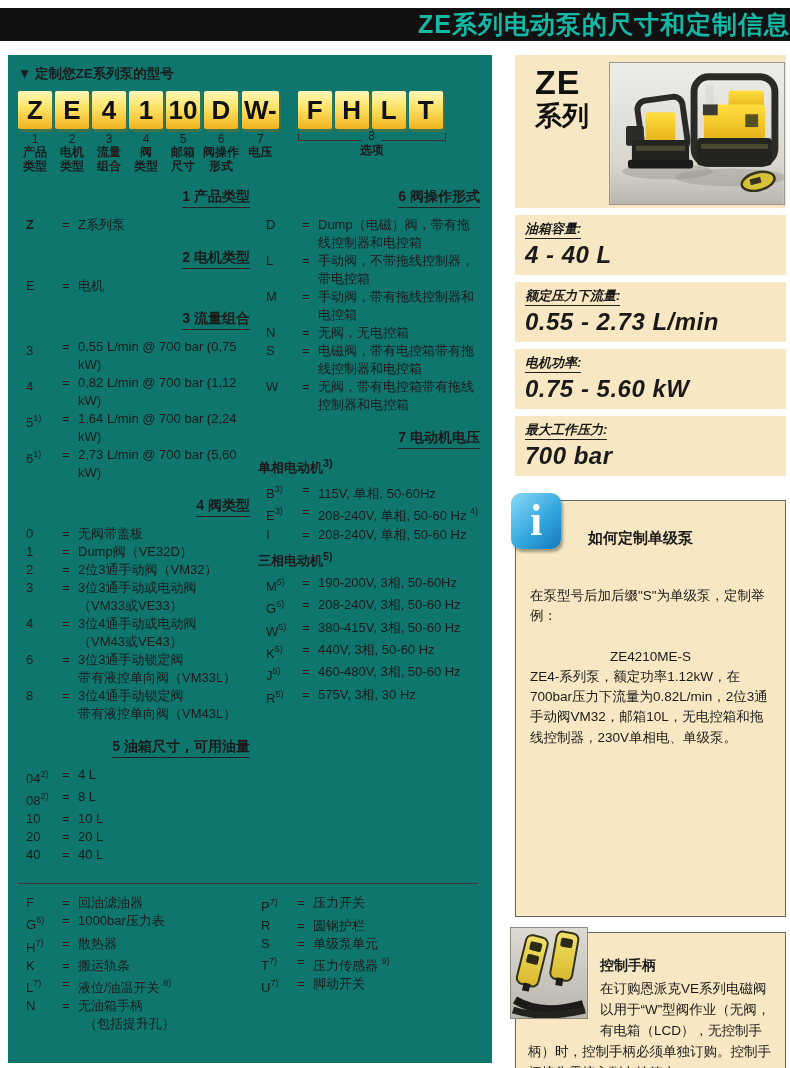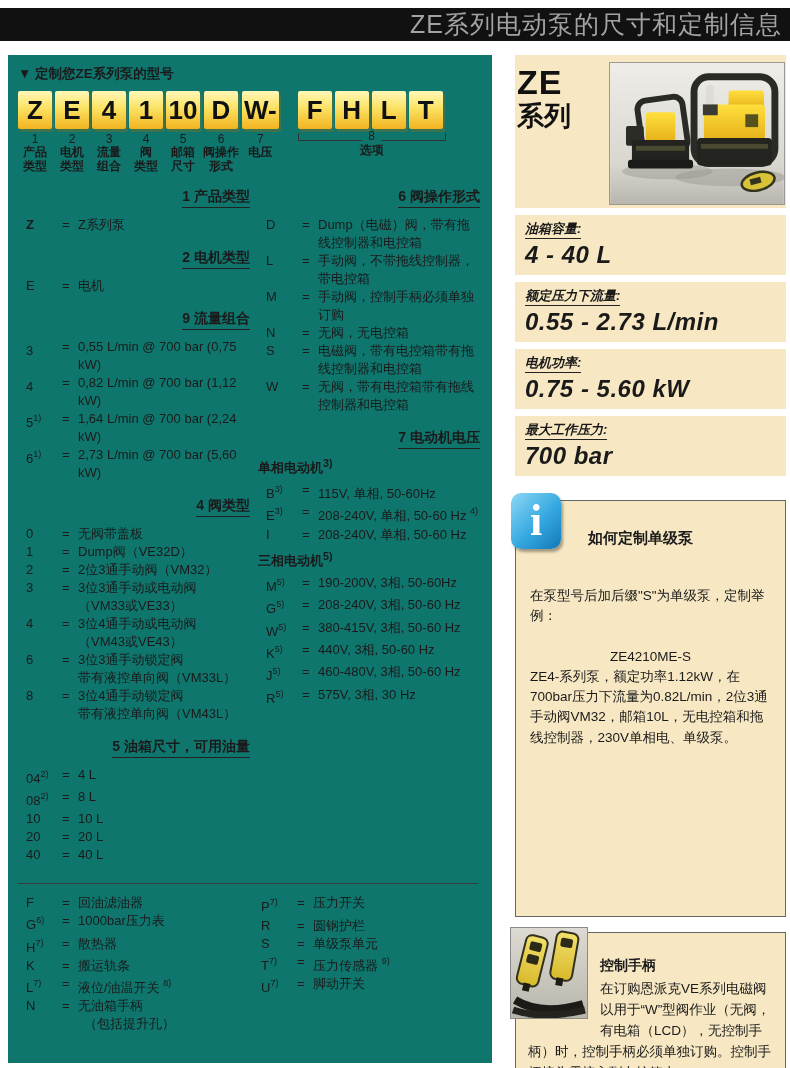--- a/index.html
+++ b/index.html
@@ -1,21 +1,21 @@
 <!DOCTYPE html>
 <html><head>
 <meta charset="utf-8">
 <style>
   html,body{margin:0;padding:0;background:#fff;}
   .page{position:relative;width:790px;height:1068px;background:#fff;overflow:hidden;
         font-family:"Liberation Sans","DejaVu Sans",sans-serif;color:#1a1a1a;}
   
   .banner{position:absolute;left:0;top:8px;width:790px;height:33px;background:#111;
-          color:#a3a3a3;font-weight:normal;font-size:25px;line-height:33px;text-align:right;
-          padding-right:8px;box-sizing:border-box;letter-spacing:1px;}
+          color:#14b8a6;font-weight:bold;font-size:25px;line-height:33px;text-align:right;
+          padding-right:0;box-sizing:border-box;letter-spacing:1px;}
   
   .main{position:absolute;left:8px;top:55px;width:484px;height:1008px;background:#0f766e;
         box-sizing:border-box;padding:8px 12px 6px 10px;display:flex;flex-direction:column;}
   .builder-title{font-size:13.5px;font-weight:bold;margin:2px 0 8px 0;}
   .boxes-row{display:flex;align-items:flex-start;}
   .pos-col{display:flex;flex-direction:column;align-items:center;margin-right:3px;}
   .mbox{min-width:34px;height:38px;padding:0 2px;box-sizing:border-box;border-radius:2px;
         background:linear-gradient(180deg,#fff8b8 0%,#fbe264 45%,#f2b31f 100%);
         box-shadow:2px 3px 0 rgba(150,110,20,.35);
         font-size:26px;font-weight:bold;color:#111;display:flex;align-items:center;justify-content:center;}
@@ -42,21 +42,21 @@
   .eq{flex:0 0 16px;}
   .desc{flex:1;}
   .d2{display:block;}
   .subh{font-size:13px;font-weight:bold;margin:6px 0 4px 0;}
   .divider{border-top:1px solid #3a3a3a;margin:4px 2px 10px 0;}
   .s8wrap{display:flex;}
   .s8wrap .half{width:50%;}
   
   .side{position:absolute;left:515px;top:55px;width:271px;}
   .side-top{position:relative;background:#f7e8c3;height:153px;}
-  .series{position:absolute;left:2px;top:10px;font-weight:bold;color:#111;}
+  .series{position:absolute;left:20px;top:10px;font-weight:bold;color:#111;}
   .series .l1{font-size:34px;line-height:34px;letter-spacing:1px;}
   .series .l2{font-size:27px;line-height:34px;}
   .photo{position:absolute;right:1px;top:7px;width:176px;height:143px;border:1px solid #9a9890;
          box-sizing:border-box;overflow:hidden;}
   .spec{background:#f7e8c3;margin-top:7px;padding:5px 10px 6px 10px;box-sizing:border-box;min-height:46px;font-style:italic;}
   .spec .lab{font-size:13px;font-weight:bold;}
   .spec .lab span{border-bottom:1.5px solid #222;padding-bottom:0px;display:inline-block;}
   .spec .val{font-size:24px;font-weight:bold;margin-top:2px;letter-spacing:0.5px;}
   .infobox{position:relative;margin-top:24px;height:417px;background:#f7e8c3;border:1px solid #666;
            box-sizing:border-box;padding:12px 14px;}
@@ -171,21 +171,21 @@
         </div>
         <div class="sec">
           <div class="sec-h"><span>2 电机类型</span></div>
           <div class="row">
             <span class="code">E</span>
             <span class="eq">=</span>
             <span class="desc">电机</span>
           </div>
         </div>
         <div class="sec">
-          <div class="sec-h"><span>9 流量组合</span></div>
+          <div class="sec-h"><span>3 流量组合</span></div>
           <div class="row">
             <span class="code"><span>3</span><sup></sup></span>
             <span class="eq">=</span>
               <span class="desc">0,55 L/min @ 700 bar (0,75 kW)</span>
           </div>
           <div class="row">
             <span class="code"><span>4</span><sup></sup></span>
             <span class="eq">=</span>
               <span class="desc">0,82 L/min @ 700 bar (1,12 kW)</span>
           </div>
@@ -277,21 +277,21 @@
             <span class="desc">Dump（电磁）阀，带有拖线控制器和电控箱</span>
           </div>
           <div class="row">
             <span class="code">L</span>
               <span class="eq">=</span>
             <span class="desc">手动阀，不带拖线控制器，带电控箱</span>
           </div>
           <div class="row">
             <span class="code">M</span>
               <span class="eq">=</span>
-            <span class="desc">手动阀，控制手柄必须单独订购</span>
+            <span class="desc">手动阀，带有拖线控制器和电控箱</span>
           </div>
           <div class="row">
             <span class="code">N</span>
               <span class="eq">=</span>
             <span class="desc">无阀，无电控箱</span>
           </div>
           <div class="row">
             <span class="code">S</span>
               <span class="eq">=</span>
             <span class="desc">电磁阀，带有电控箱带有拖线控制器和电控箱</span>

